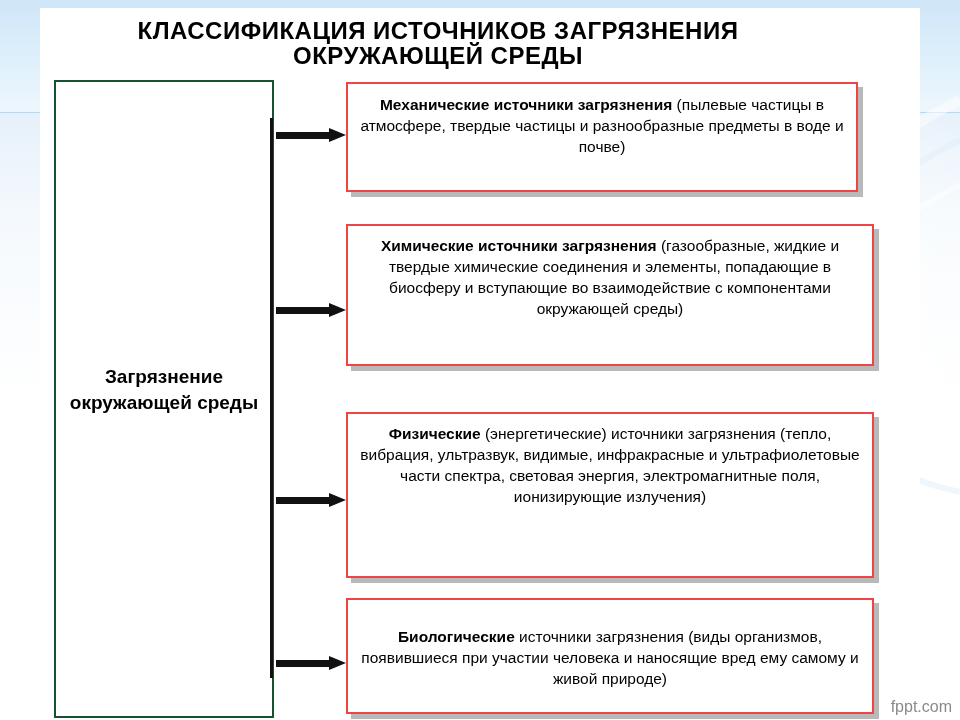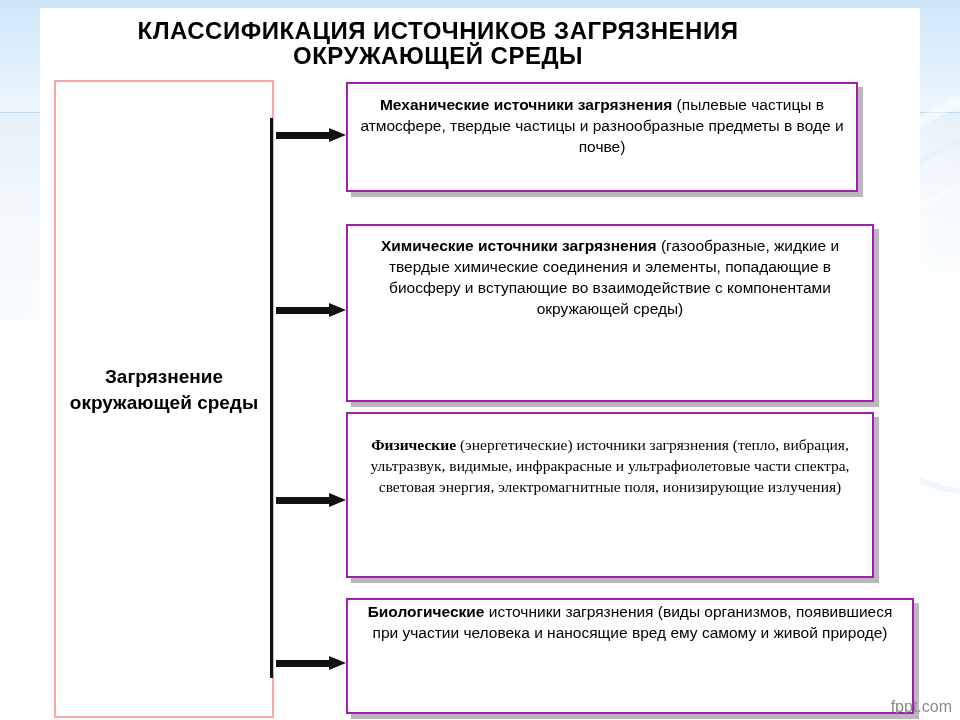--- a/index.html
+++ b/index.html
@@ -102,21 +102,21 @@
     letter-spacing: 0.5px;
   }
 
   
   #root-box {
     position: absolute;
     left: 14px;
     top: 72px;
     width: 216px;
     height: 634px;
-    border: 2px solid #fca5a5;
+    border: 2px solid #14532d;
     background: #ffffff;
   }
   #root-label {
     position: absolute;
     left: 0;
     top: 282px;
     width: 216px;
     text-align: center;
     font-weight: bold;
     font-size: 19px;
@@ -129,35 +129,35 @@
     left: 230px;
     top: 110px;
     width: 3px;
     height: 560px;
     background: #111;
   }
 
   
   .node {
     position: absolute;
-    border: 2px solid #a21caf;
+    border: 2px solid #ef4444;
     background: #ffffff;
     box-shadow: 5px 5px 0 0 #b9b9b9;
     box-sizing: border-box;
     padding: 6px 10px;
     text-align: center;
     font-size: 15.5px;
     line-height: 21px;
   }
   .node b { font-weight: bold; }
 
   #node-1 { left: 306px; top: 74px;  width: 512px; height: 110px; padding-top: 10px; }
-  #node-2 { left: 306px; top: 216px; width: 528px; height: 178px; padding-top: 9px; }
-  #node-3 { left: 306px; top: 404px; width: 528px; height: 166px; padding-top: 20px; font-family: Liberation Serif, serif; }
-  #node-4 { left: 306px; top: 590px; width: 568px; height: 116px; padding-top: 1px; }
+  #node-2 { left: 306px; top: 216px; width: 528px; height: 142px; padding-top: 9px; }
+  #node-3 { left: 306px; top: 404px; width: 528px; height: 166px; padding-top: 9px; }
+  #node-4 { left: 306px; top: 590px; width: 528px; height: 116px; padding-top: 26px; }
 
   
   .arrow {
     position: absolute;
     height: 14px;
     z-index: 4;
   }
   .arrow .shaft {
     position: absolute;
     left: 0;

